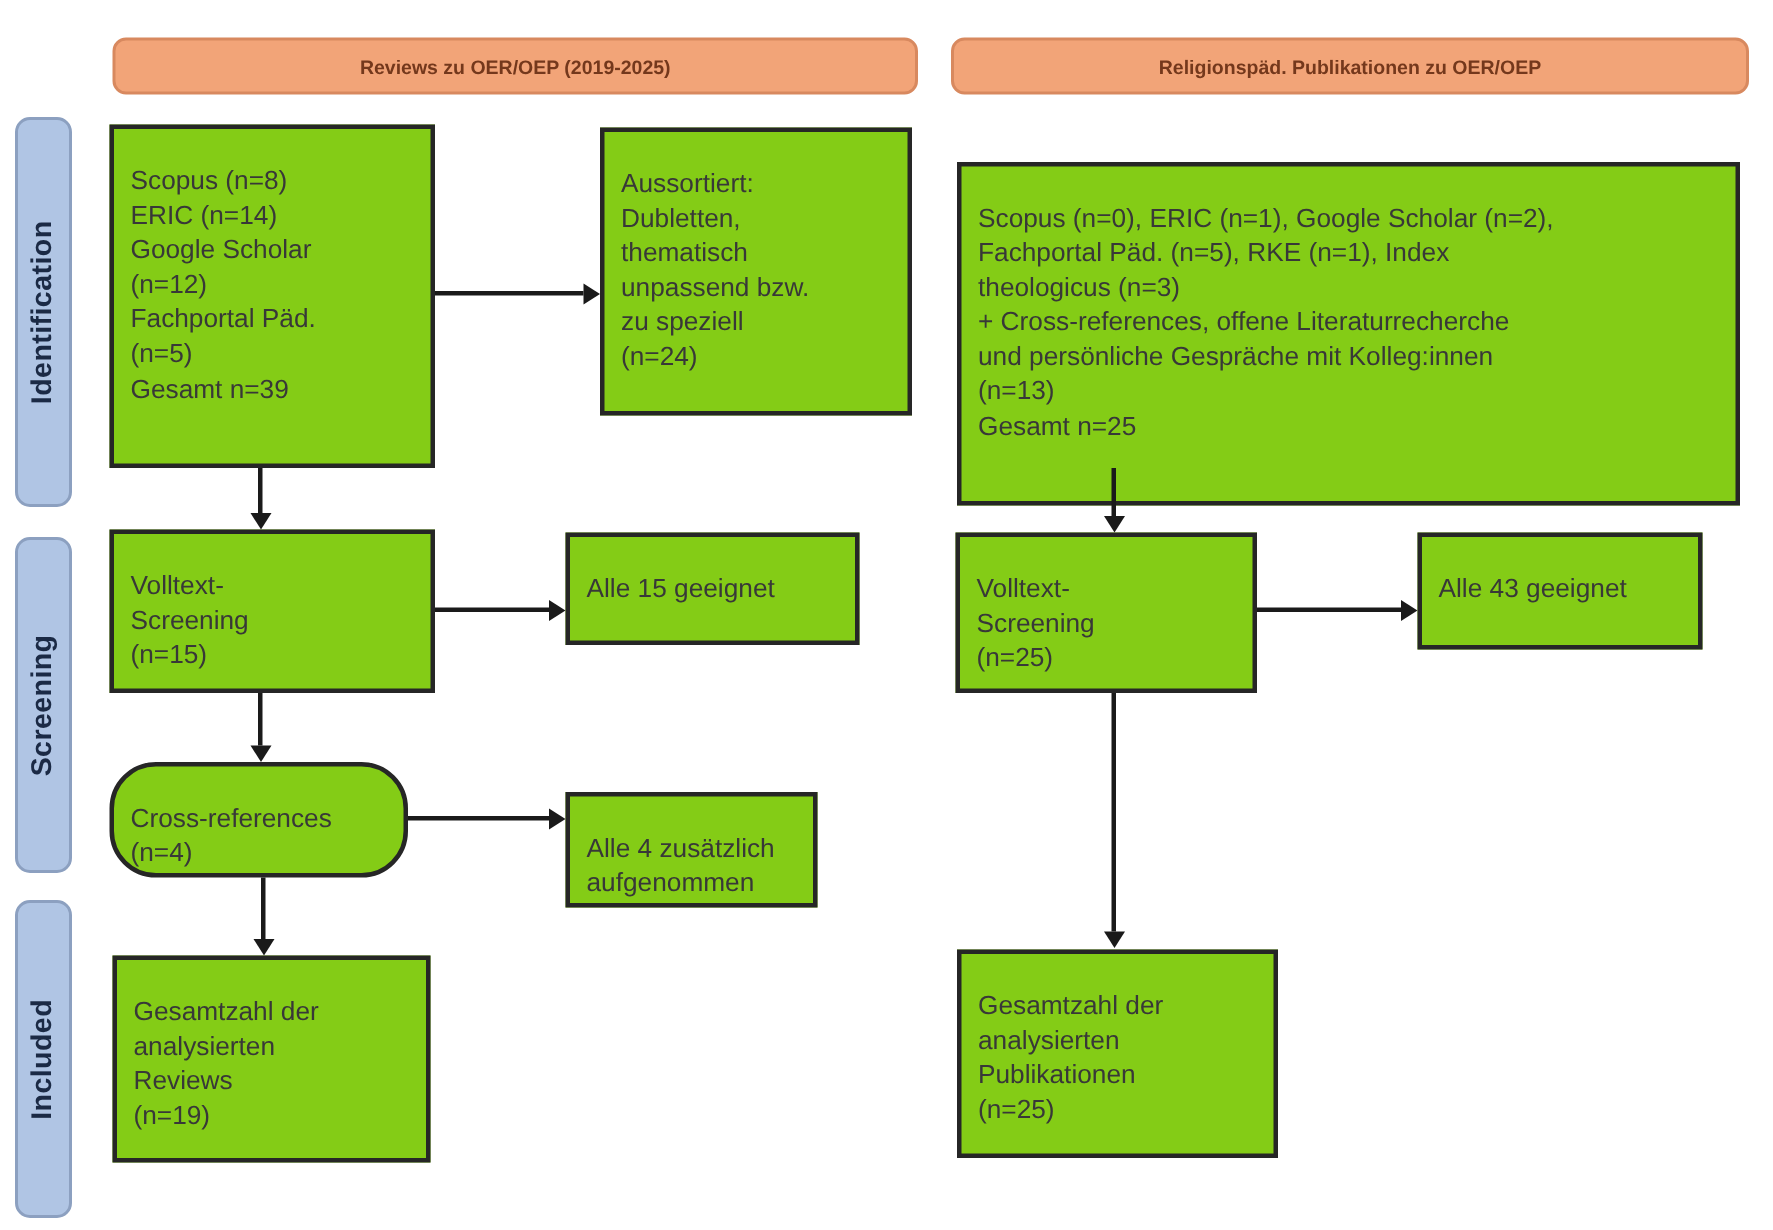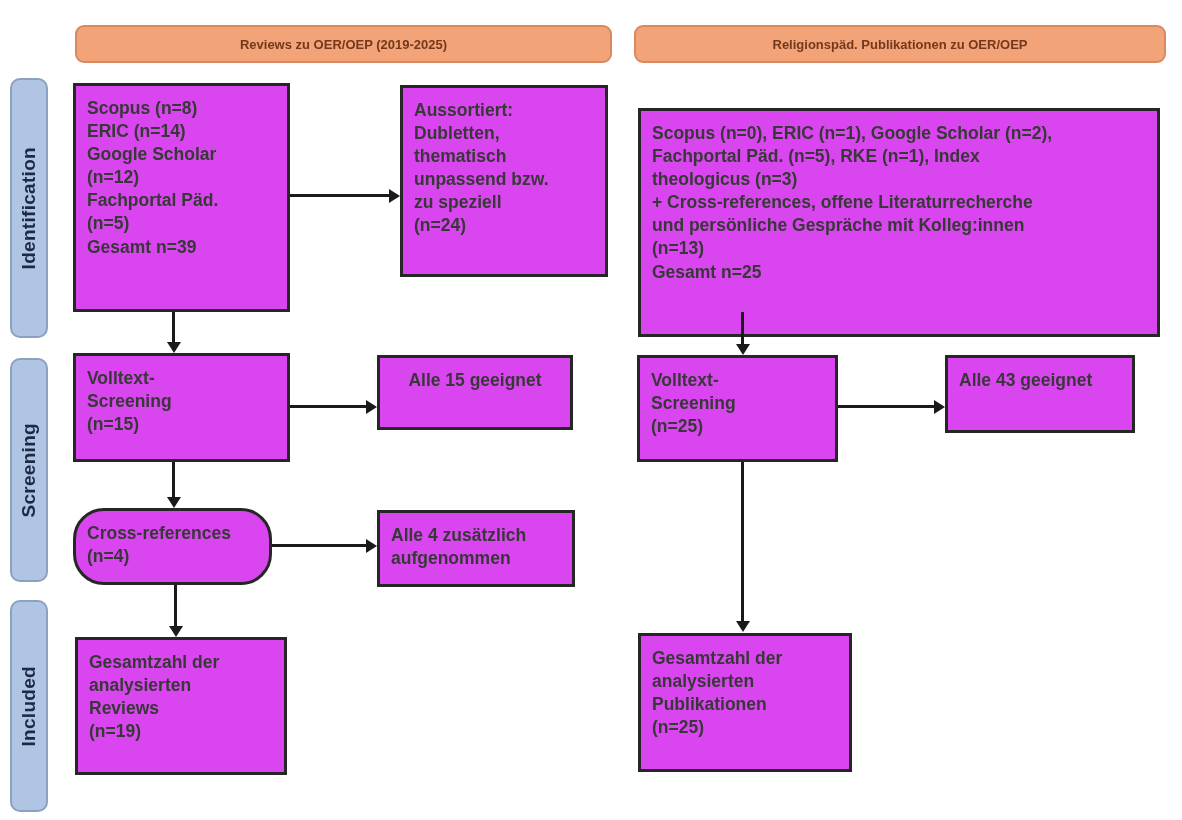--- a/index.html
+++ b/index.html
@@ -34,26 +34,26 @@
     writing-mode:vertical-rl;
     transform:rotate(180deg);
     color:var(--stage-text,#1B2A45);
     font-size:19px;font-weight:bold;
     white-space:nowrap;
     letter-spacing:0.3px;
   }
   .fbox{
     position:absolute;
     box-sizing:border-box;
-    background:#d946ef;
+    background:#84cc16;
     border:3px solid var(--box-border,#262626);
     color:#383838;
-    font-size:17.5px;font-weight:700;
+    font-size:17.5px;font-weight:400;
     line-height:1.32;
-    padding:11px 11px;
+    padding:23px 11px;
     white-space:pre-line;
   }
   
   .arrow-h,.arrow-v{position:absolute;background:var(--arrow,#1A1A1A);}
   .arrow-h{height:3px;}
   .arrow-v{width:3px;}
   .arrow-h::after{
     content:"";position:absolute;right:-11px;top:-5.5px;
     border-left:11px solid var(--arrow,#1A1A1A);
     border-top:7px solid transparent;border-bottom:7px solid transparent;
@@ -91,24 +91,24 @@
 Gesamt n=39</div>
   <div class="fbox" style="left:400px;top:85px;width:208px;height:192px;">Aussortiert:
 Dubletten,
 thematisch
 unpassend bzw.
 zu speziell
 (n=24)</div>
   <div class="fbox" style="left:73px;top:353px;width:217px;height:109px;">Volltext-
 Screening
 (n=15)</div>
-  <div class="fbox" style="left:377px;top:355px;width:196px;height:75px;text-align:center;">Alle 15 geeignet</div>
+  <div class="fbox" style="left:377px;top:355px;width:196px;height:75px;">Alle 15 geeignet</div>
   <div class="fbox" style="left:73px;top:508px;width:199px;height:77px;border-radius:31px;">Cross-references
 (n=4)</div>
-  <div class="fbox" style="left:377px;top:510px;width:198px;height:77px;">Alle 4 zusätzlich
+  <div class="fbox" style="left:377px;top:528px;width:168px;height:77px;">Alle 4 zusätzlich
 aufgenommen</div>
   <div class="fbox" style="left:75px;top:637px;width:212px;height:138px;">Gesamtzahl der
 analysierten
 Reviews
 (n=19)</div>
 
   <div class="fbox" style="left:638px;top:83px;width:522px;height:229px;margin-top:25px;">Scopus (n=0), ERIC (n=1), Google Scholar (n=2),
 Fachportal Päd. (n=5), RKE (n=1), Index
 theologicus (n=3)
 + Cross-references, offene Literaturrecherche

